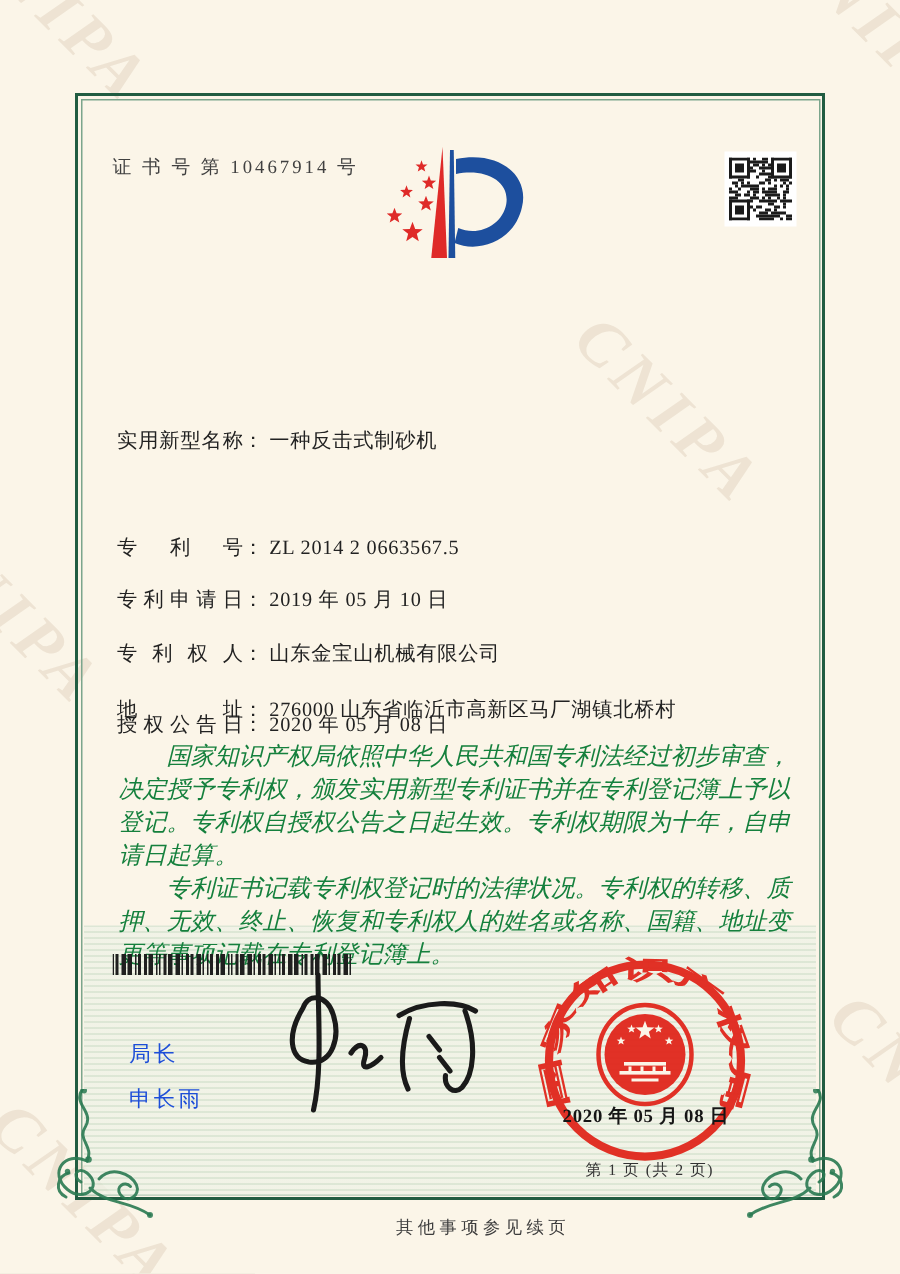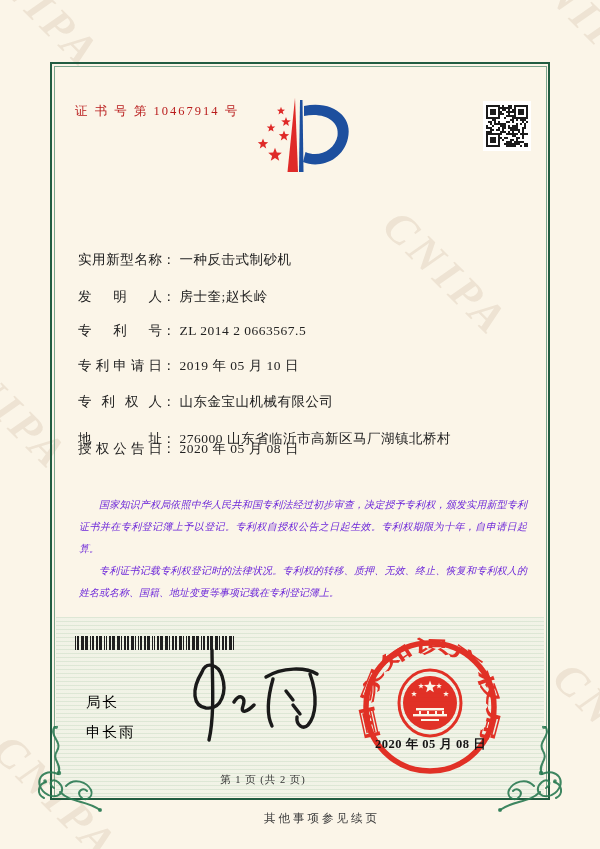--- a/index.html
+++ b/index.html
@@ -20,46 +20,46 @@
   
   .frame{position:absolute;left:50px;top:62px;width:500px;height:738px;
          border:2.5px solid var(--accent_green);z-index:2;}
   .frame-inner{position:absolute;inset:1.5px;border:1px solid var(--inner_green);}
   .pattern{position:absolute;left:56px;top:617px;width:488px;height:180px;z-index:2;
            background:repeating-linear-gradient(180deg,var(--pattern_line) 0 1px,var(--pattern_bg) 1px 4px);
            opacity:.75;}
 
   .content{position:absolute;inset:0;z-index:3;}
 
-  .cert-no{position:absolute;left:75px;top:103px;font-size:12.5px;letter-spacing:2px;color:#b91c1c;}
+  .cert-no{position:absolute;left:75px;top:103px;font-size:12.5px;letter-spacing:2px;color:#404040;}
   .logo{position:absolute;left:250px;top:84px;width:105px;height:95px;}
   .qr-box{position:absolute;left:483px;top:101px;width:48px;height:50px;background:#fff;
           display:flex;align-items:center;justify-content:center;}
   .title{position:absolute;left:0;top:180px;width:100%;text-align:center;font-size:31px;
          font-weight:bold;letter-spacing:4px;color:var(--text_dark);}
 
-  .frow{position:absolute;left:78px;font-size:13.5px;color:#222;white-space:nowrap;}
+  .frow{position:absolute;left:78px;font-size:13.5px;color:#222;white-space:nowrap;margin-top:34px;}
   .flabel{display:inline-block;width:84px;text-align:justify;text-align-last:justify;color:#222;}
   .fcolon{margin-right:4px;}
   .fvalue{letter-spacing:.5px;}
   .grant-no{position:absolute;left:308px;top:466px;font-size:13.5px;white-space:nowrap;}
   .grant-no .glabel{letter-spacing:1.5px;}
 
-  .body-text{position:absolute;left:79px;top:494px;width:448px;font-size:10px;line-height:22px;
-             color:#6d28d9;text-align:justify;font-style:italic;}
+  .body-text{position:absolute;left:79px;top:494px;width:448px;font-size:16px;line-height:22px;
+             color:#15803d;text-align:justify;font-style:italic;}
   .body-text p{text-indent:2em;}
 
   .barcode{position:absolute;left:75px;top:636px;width:164px;height:14px;}
-  .officials{position:absolute;left:86px;top:688px;font-family:Liberation Mono, monospace;
-             font-size:14.5px;color:#000000;letter-spacing:2px;line-height:30px;}
+  .officials{position:absolute;left:86px;top:688px;font-family:Liberation Serif, serif;
+             font-size:14.5px;color:#1d4ed8;letter-spacing:2px;line-height:30px;}
   .signature{position:absolute;left:172px;top:646px;width:148px;height:100px;}
   .seal{position:absolute;left:358px;top:635px;width:144px;height:144px;opacity:.94;}
   .seal-date{position:absolute;left:375px;top:736px;font-size:12.5px;font-weight:bold;color:#151515;
              letter-spacing:.5px;white-space:nowrap;}
-  .page-no{position:absolute;left:50px;top:773px;width:426px;text-align:center;font-size:10.5px;
+  .page-no{position:absolute;left:50px;top:773px;width:426px;text-align:right;font-size:10.5px;
            letter-spacing:1px;color:#333;}
   .foot-note{position:absolute;left:12px;top:811px;width:100%;text-align:center;font-size:11.5px;
              letter-spacing:3px;color:#3d3d3d;padding-left:20px;}
   .ornament{position:absolute;width:80px;height:86px;z-index:4;}
   .orn-bl{left:22px;top:726px;}
   .orn-br{left:498px;top:726px;transform:scaleX(-1);}
 </style>
 </head>
 <body>
 
@@ -291,23 +291,20 @@
           <rect x="0" y="14" width="1" height="7" fill="#1b1b1b"></rect>
           <rect x="6" y="14" width="1" height="7" fill="#1b1b1b"></rect>
           <rect x="2" y="16" width="3" height="3" fill="#1b1b1b"></rect>
         </svg>
     </div>
 
 
     <div class="frow" style="top:251px">
       <span class="flabel">实用新型名称</span><span class="fcolon">：</span><span class="fvalue">一种反击式制砂机</span>
     </div>
-    <div class="frow" style="top:288px">
-      <span class="flabel">发明人</span><span class="fcolon">：</span><span class="fvalue">房士奎;赵长岭</span>
-    </div>
     <div class="frow" style="top:322px">
       <span class="flabel">专利号</span><span class="fcolon">：</span><span class="fvalue">ZL 2014 2 0663567.5</span>
     </div>
     <div class="frow" style="top:357px">
       <span class="flabel">专利申请日</span><span class="fcolon">：</span><span class="fvalue">2019 年 05 月 10 日</span>
     </div>
     <div class="frow" style="top:393px">
       <span class="flabel">专利权人</span><span class="fcolon">：</span><span class="fvalue">山东金宝山机械有限公司</span>
     </div>
     <div class="frow" style="top:430px">

